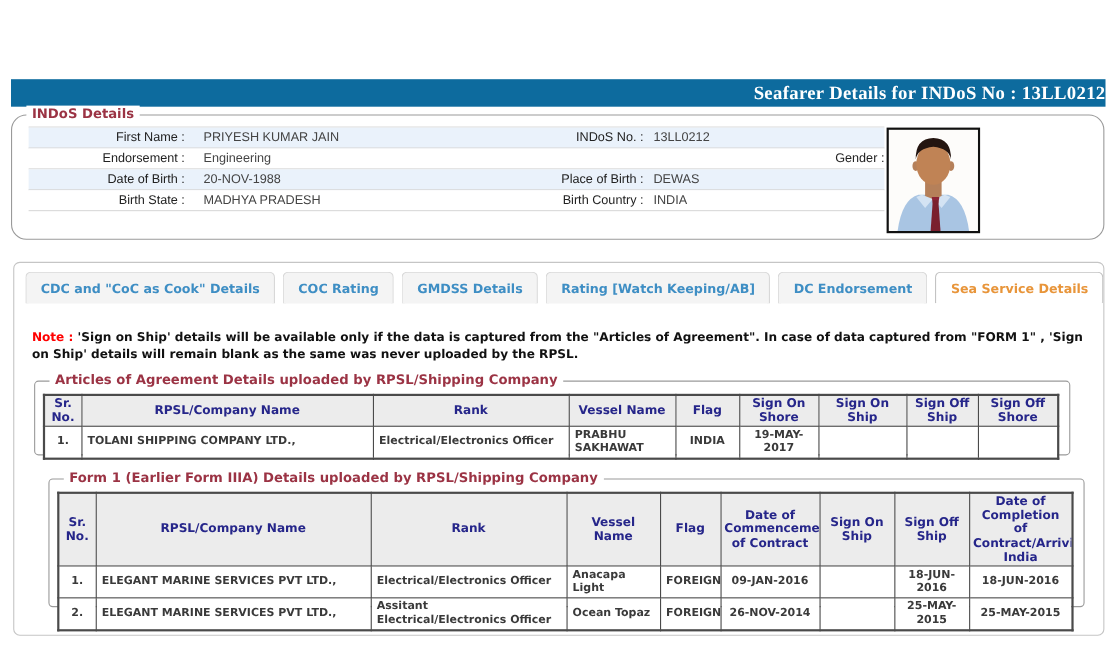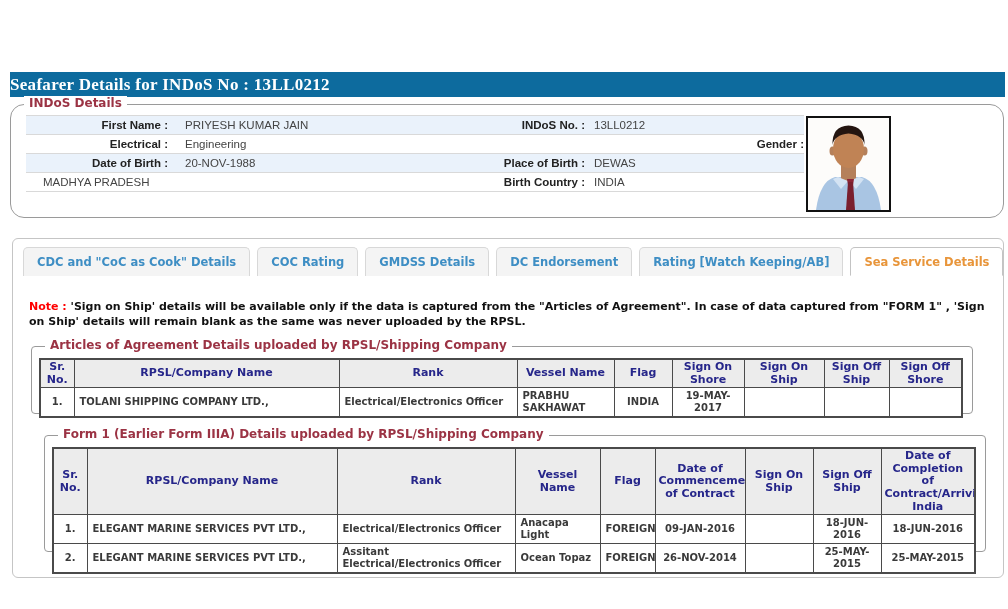--- a/index.html
+++ b/index.html
@@ -4,37 +4,37 @@
 <style>
   * { margin:0; padding:0; box-sizing:border-box; }
   html,body { background:#fff; }
   .page {
     position:relative; width:1008px; height:609px; background:#ffffff;
     font-family:"Liberation Sans", sans-serif; overflow:hidden;
   }
   
   .title-bar {
     position:absolute; left:10px; top:72px; width:995px; height:25px;
-    background:#0d6b9e; color:#ffffff; text-align:left;
+    background:#0d6b9e; color:#ffffff; text-align:right;
     font-family:"Liberation Serif", serif; font-weight:bold;
     font-size:17px; line-height:25px; letter-spacing:.3px;
   }
   
   .fieldset { position:absolute; border:1px solid #9a9a9a; border-radius:4px; background:#fff; }
   .legend {
     position:absolute; top:-9px; left:13px; background:#ffffff; padding:0 5px;
     color:#9b3344; font-weight:bold; font-size:12px;
     font-family:"DejaVu Sans", sans-serif; white-space:nowrap;
   }
   
   .indos-fieldset { left:10px; top:104px; width:994px; height:114px;border-radius:14px; }
   .indos-rows { position:absolute; left:15px; top:10px; width:778px; border-top:1px solid #d9d9d9; }
   .indos-row { display:flex; height:19px; line-height:19px; font-size:11.5px; border-bottom:1px solid #d9d9d9; background:#fff; }
   .indos-row.alt { background:#eaf2fb; }
-  .flbl { font-weight:bold; color:#222222; white-space:nowrap; }
+  .flbl { font-weight:normal; color:#222222; white-space:nowrap; }
   .flbl.l { width:142px; text-align:right; }
   .fval { color:#444444; margin-left:9px; white-space:nowrap; }
   .fval.l { flex:1;margin-left:17px; }
   .flbl.r { width:118px; text-align:right; }
   .fval.r { width:210px; }
   .photo {
     position:absolute; left:795px; top:11px; width:85px; height:96px;
     border:2px solid #111111; background:#fdfcfa; overflow:hidden;
   }
   
@@ -91,31 +91,32 @@
   <div class="fieldset indos-fieldset">
     <span class="legend">INDoS Details</span>
     <div class="indos-rows">
       <div class="indos-row alt">
         <span class="flbl l">First Name :</span>
         <span class="fval l">PRIYESH KUMAR JAIN</span>
         <span class="flbl r">INDoS No. :</span>
         <span class="fval r">13LL0212</span>
       </div>
       <div class="indos-row">
-        <span class="flbl l">Electrical :</span>
+        <span class="flbl l">Endorsement :</span>
         <span class="fval l">Engineering</span>
         <span class="flbl r">Gender :</span>
       </div>
       <div class="indos-row alt">
         <span class="flbl l">Date of Birth :</span>
         <span class="fval l">20-NOV-1988</span>
         <span class="flbl r">Place of Birth :</span>
         <span class="fval r">DEWAS</span>
       </div>
       <div class="indos-row">
+        <span class="flbl l">Birth State :</span>
         <span class="fval l">MADHYA PRADESH</span>
         <span class="flbl r">Birth Country :</span>
         <span class="fval r">INDIA</span>
       </div>
     </div>
     <div class="photo">
       <svg viewBox="0 0 81 92" width="81" height="92">
         <rect width="81" height="92" fill="#fdfcfa"></rect>
         <path d="M8 92 Q12 63 27 59 L54 59 Q69 63 73 92 Z" fill="#a9c5e3"></path>
         <rect x="33" y="46" width="15" height="17" fill="#b5805a"></rect>
@@ -130,22 +131,22 @@
       </svg>
     </div>
   </div>
 
   <div class="tabs-panel">
 
     <div class="tab-strip">
       <div class="tab">CDC and "CoC as Cook" Details</div>
       <div class="tab">COC Rating</div>
       <div class="tab">GMDSS Details</div>
+      <div class="tab">Rating [Watch Keeping/AB]</div>
       <div class="tab">DC Endorsement</div>
-      <div class="tab">Rating [Watch Keeping/AB]</div>
       <div class="tab active">Sea Service Details</div>
 
     </div>
 
     <div class="note">
       <span class="note-label">Note :</span>
       <span class="note-text">'Sign on Ship' details will be available only if the data is captured from the "Articles of Agreement". In case of data captured from "FORM 1" , 'Sign on Ship' details will remain blank as the same was never uploaded by the RPSL.</span>
     </div>
 
     <div class="fieldset table-fieldset f1">

